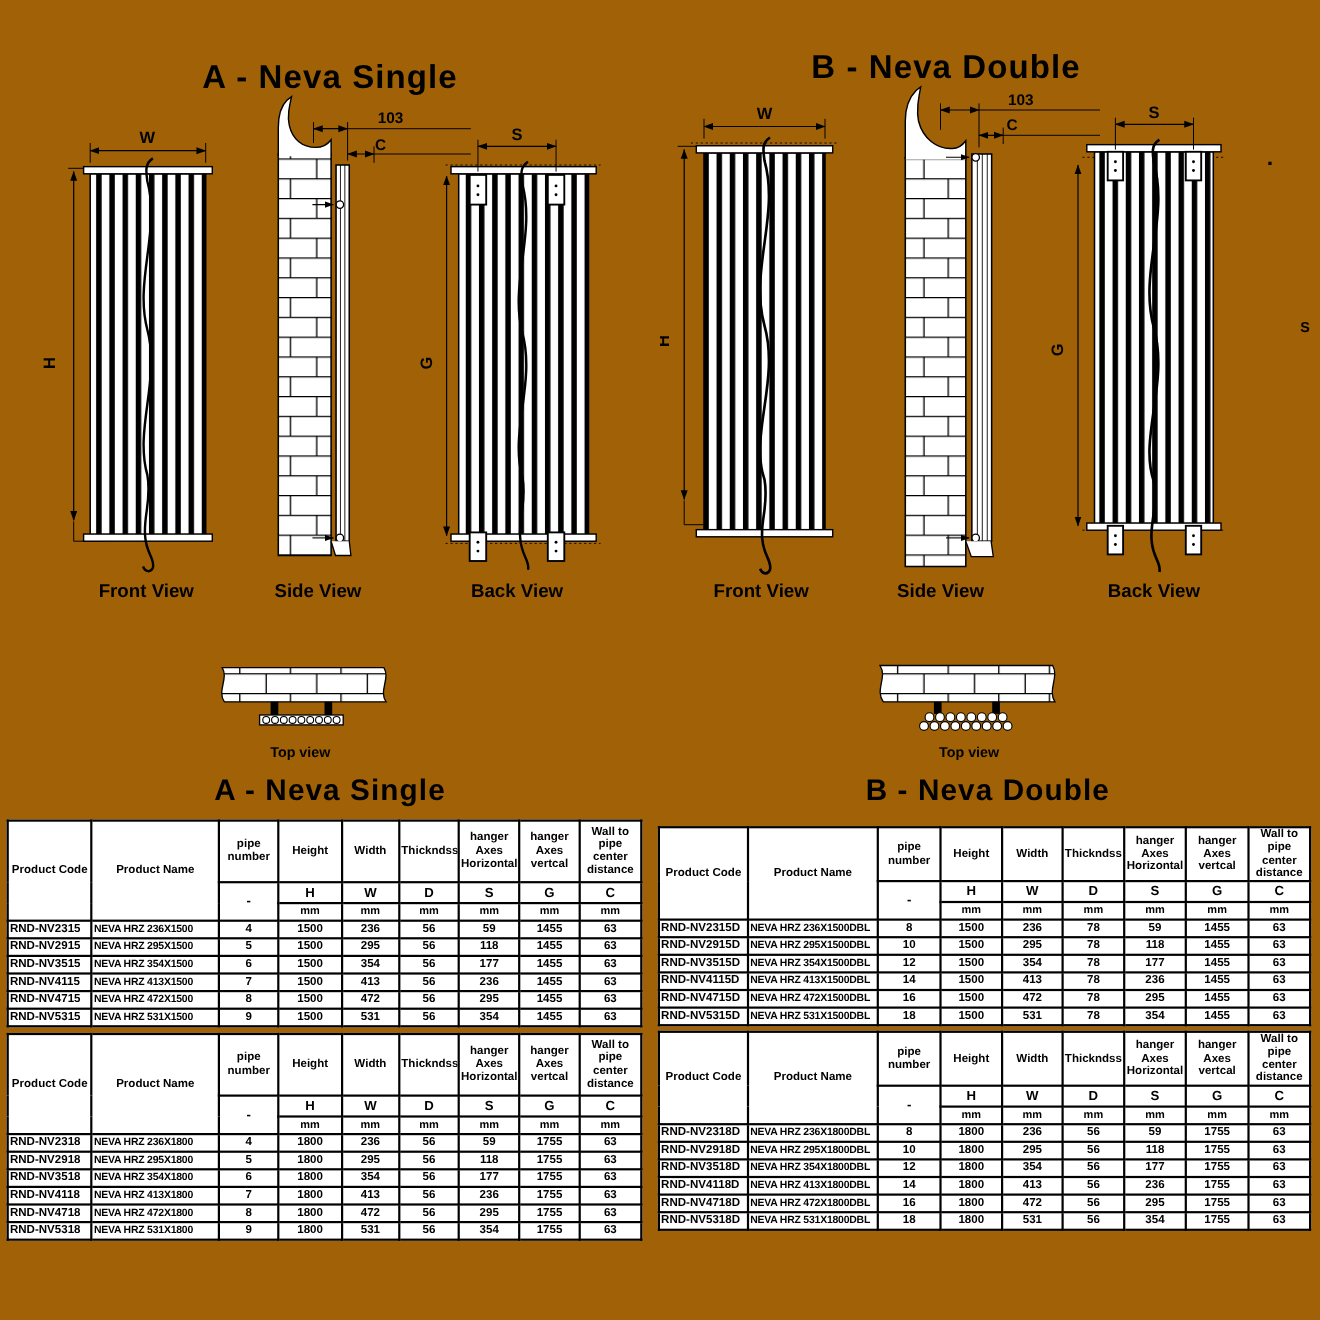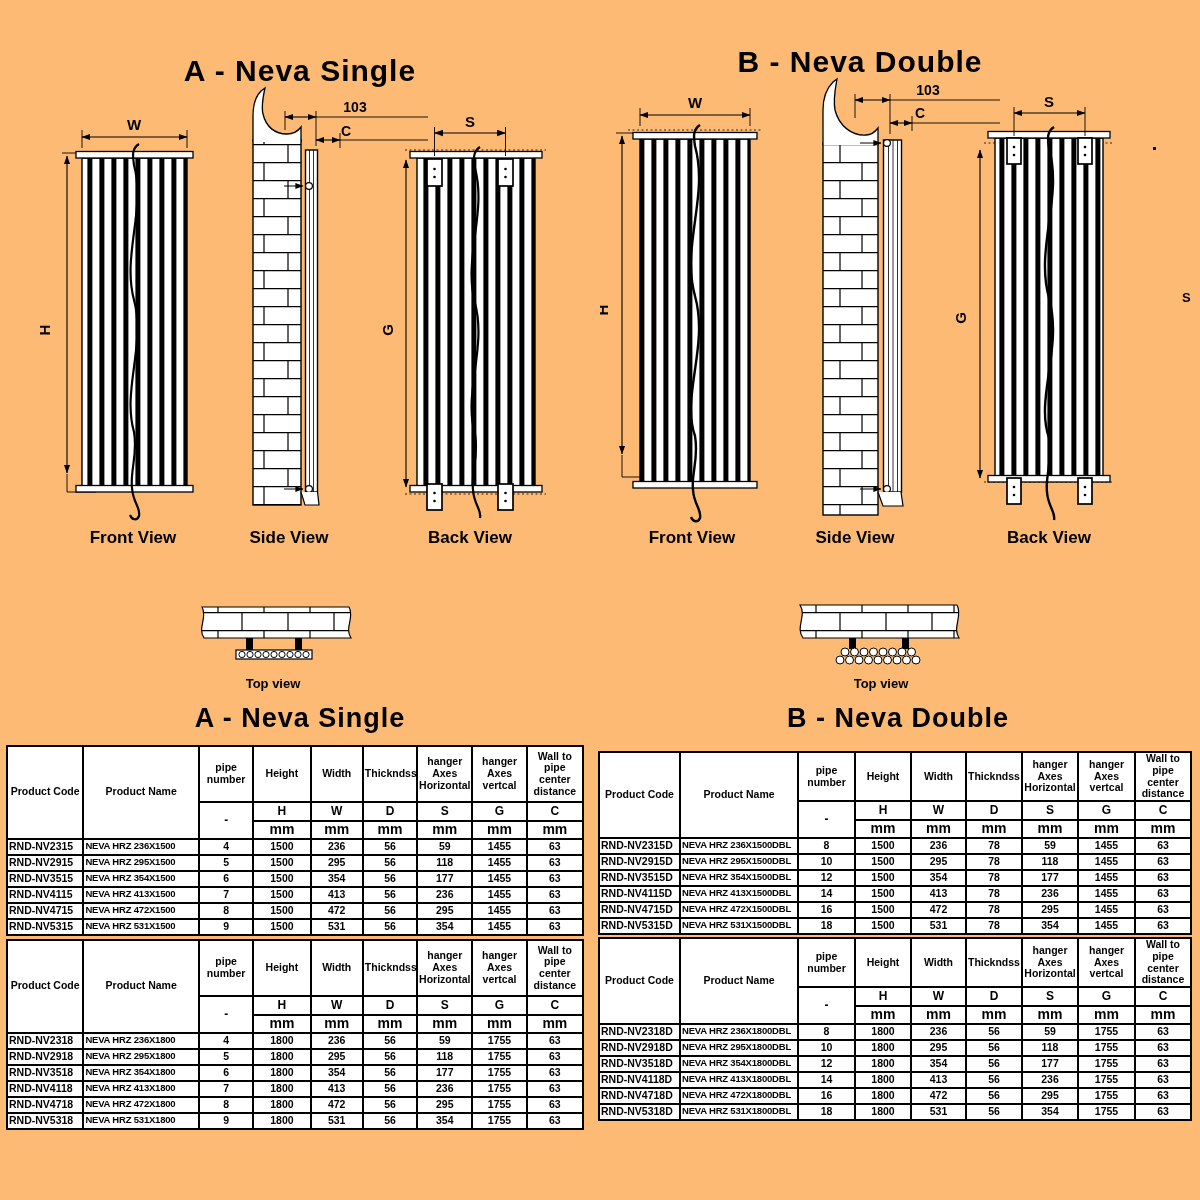--- a/index.html
+++ b/index.html
@@ -1,31 +1,31 @@
 <!DOCTYPE html>
 <html><head>
 <meta charset="utf-8">
 <style>
   html,body{margin:0;padding:0;background:#fff;}
-  .page{position:relative;width:1200px;height:1200px;background:#fdba74;overflow:hidden;
+  .page{position:relative;width:1200px;height:1200px;background:#a16207;overflow:hidden;
         font-family:"Liberation Sans",sans-serif;color:#000;}
   .big-title{position:absolute;font-weight:bold;font-size:30px;text-align:center;letter-spacing:1px;}
   .table-title{position:absolute;font-weight:bold;font-size:27px;text-align:center;letter-spacing:1px;}
   .tbl-wrap{position:absolute;}
   table.spec{border-collapse:collapse;table-layout:fixed;width:100%;background:#fff;}
   table.spec th,table.spec td{border:2px solid #000;font-weight:bold;text-align:center;
       padding:0 1px;overflow:hidden;line-height:1.12;}
   table.spec th{font-size:10.5px;}
   table.spec td{font-size:10.5px;height:14px;white-space:nowrap;}
   table.spec td:nth-child(1),table.spec td:nth-child(2){text-align:left;}
   table.spec td:nth-child(2){font-size:9.5px;letter-spacing:-0.2px;}
   tr.hrow1 th{height:54px;}
   .tblB tr.hrow1 th{height:40px;}
   tr.hrow2 th{height:17px;font-size:12px;}
-  tr.hrow3 th{height:14px;font-size:14px;}
+  tr.hrow3 th{height:14px;font-size:10px;}
   svg text{font-family:"Liberation Sans",sans-serif;fill:#000;}
   .dimlbl{font-size:15px;font-weight:bold;}
   .dimnum{font-size:14px;font-weight:bold;}
   .cap{font-size:17px;font-weight:bold;}
   .capsm{font-size:13px;font-weight:bold;}
   .artifact-dot{position:absolute;left:1153px;top:147px;width:3px;height:3px;background:#000;}
   .artifact-s{position:absolute;left:1182px;top:290px;font-size:13px;font-weight:bold;}
 </style>
 </head>
 <body>

